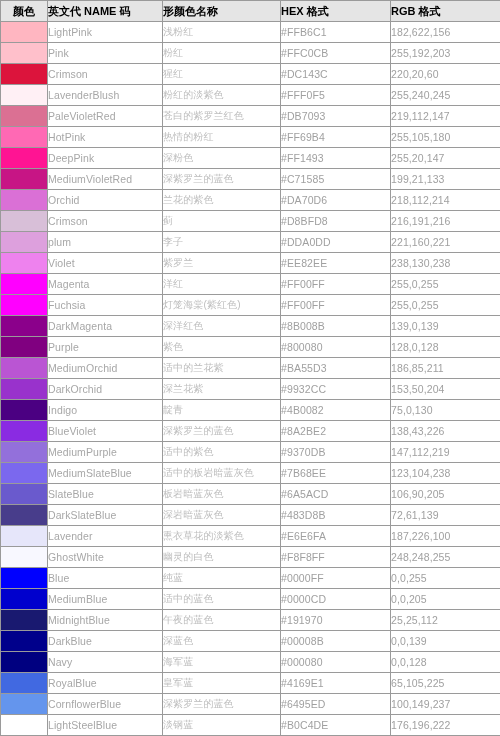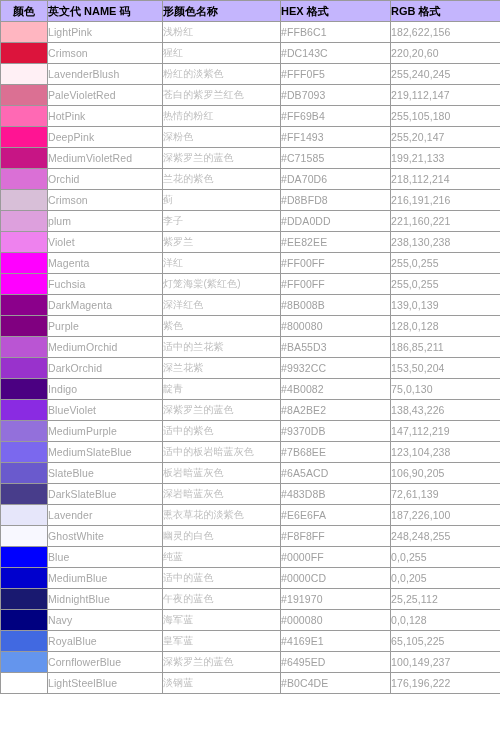--- a/index.html
+++ b/index.html
@@ -26,21 +26,21 @@
 
   #color-table th, #color-table td {
     border: 1px solid #9a9a9a;
     padding: 0;
     height: 20px;
     vertical-align: middle;
     overflow: hidden;
     white-space: nowrap;
   }
   thead th {
-    background: #c4b5fd;
+    background: #e5e5e5;
     color: #000000;
     font-size: 11px;
     font-weight: bold;
     text-align: left;
     padding-left: 5px;
     height: 19px;
     border-top: 2px solid #333333;
     border-bottom: 2px solid #333333;
   }
   thead th.th-swatch { text-align: center; padding-left: 0; }
@@ -98,20 +98,29 @@
         <td class="cell-swatch">
           <span class="swatch-fill" style="background-color: rgb(255, 182, 193);"></span>
         </td>
         <td class="cell-name">LightPink</td>
         <td class="cell-cn">浅粉红</td>
         <td class="cell-hex">#FFB6C1</td>
         <td class="cell-rgb">182,622,156</td>
       </tr>
       <tr>
         <td class="cell-swatch">
+          <span class="swatch-fill" style="background-color: rgb(255, 192, 203);"></span>
+        </td>
+        <td class="cell-name">Pink</td>
+        <td class="cell-cn">粉红</td>
+        <td class="cell-hex">#FFC0CB</td>
+        <td class="cell-rgb">255,192,203</td>
+      </tr>
+      <tr>
+        <td class="cell-swatch">
           <span class="swatch-fill" style="background-color: rgb(220, 20, 60);"></span>
         </td>
         <td class="cell-name">Crimson</td>
         <td class="cell-cn">猩红</td>
         <td class="cell-hex">#DC143C</td>
         <td class="cell-rgb">220,20,60</td>
       </tr>
       <tr>
         <td class="cell-swatch">
           <span class="swatch-fill" style="background-color: rgb(255, 240, 245);"></span>
@@ -338,20 +347,29 @@
         <td class="cell-rgb">0,0,205</td>
       </tr>
       <tr class="rule-strong">
         <td class="cell-swatch">
           <span class="swatch-fill" style="background-color: rgb(25, 25, 112);"></span>
         </td>
         <td class="cell-name">MidnightBlue</td>
         <td class="cell-cn">午夜的蓝色</td>
         <td class="cell-hex">#191970</td>
         <td class="cell-rgb">25,25,112</td>
+      </tr>
+      <tr class="rule-strong">
+        <td class="cell-swatch">
+          <span class="swatch-fill" style="background-color: rgb(0, 0, 139);"></span>
+        </td>
+        <td class="cell-name">DarkBlue</td>
+        <td class="cell-cn">深蓝色</td>
+        <td class="cell-hex">#00008B</td>
+        <td class="cell-rgb">0,0,139</td>
       </tr>
       <tr class="rule-strong">
         <td class="cell-swatch">
           <span class="swatch-fill" style="background-color: rgb(0, 0, 128);"></span>
         </td>
         <td class="cell-name">Navy</td>
         <td class="cell-cn">海军蓝</td>
         <td class="cell-hex">#000080</td>
         <td class="cell-rgb">0,0,128</td>
       </tr>

